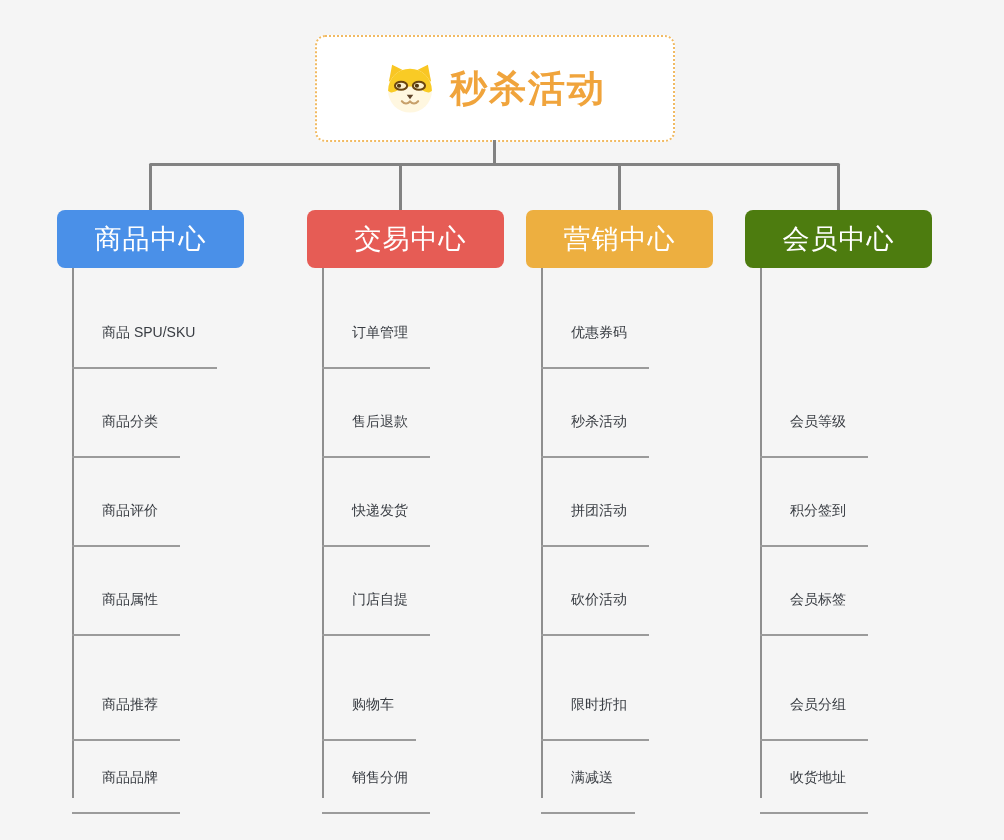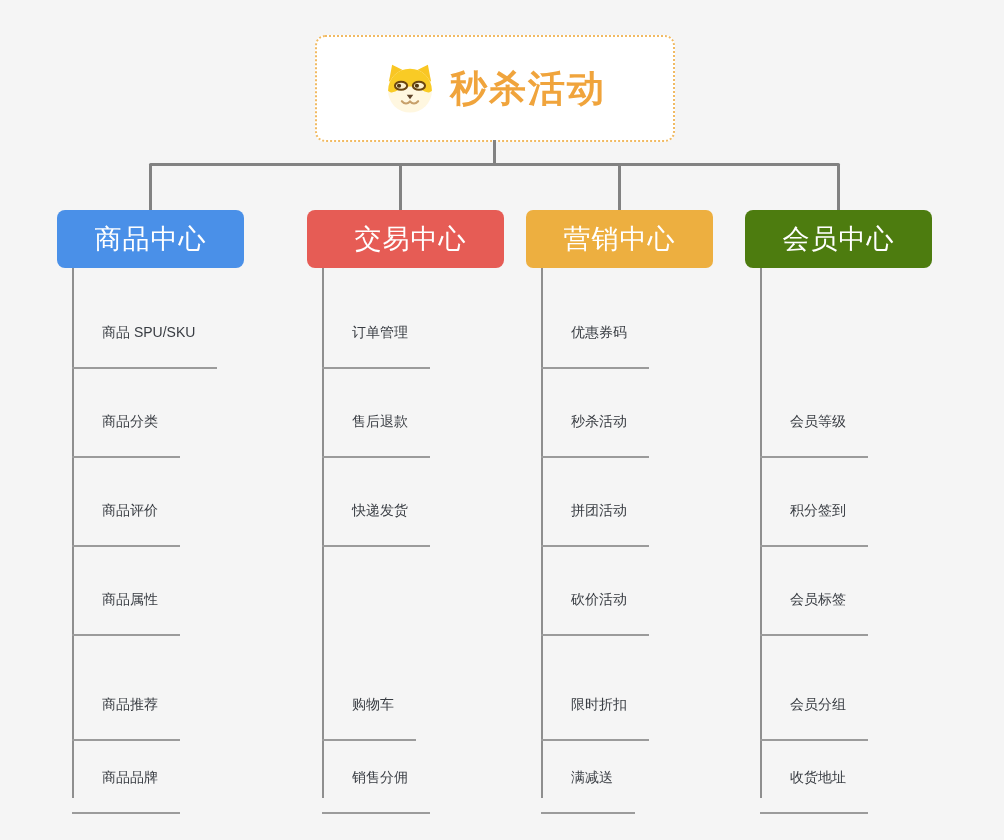--- a/index.html
+++ b/index.html
@@ -102,20 +102,21 @@
   </div>
 
   <div class="col c1">
     <div class="branch-node" style="background-color: rgb(230, 92, 85); padding-left: 10px;">
       <span>交易中心</span>
     </div>
     <div class="trunk"></div>
     <div class="leaf r0">订单管理</div>
     <div class="leaf r1">售后退款</div>
     <div class="leaf r2">快递发货</div>
+    <div class="leaf r3">门店自提</div>
     <div class="leaf r4">购物车</div>
     <div class="leaf r5">销售分佣</div>
   </div>
 
   <div class="col c2">
     <div class="branch-node" style="background-color: rgb(237, 175, 64); border-radius: 7px;">
       <span>营销中心</span>
     </div>
     <div class="trunk"></div>
     <div class="leaf r0">优惠券码</div>

